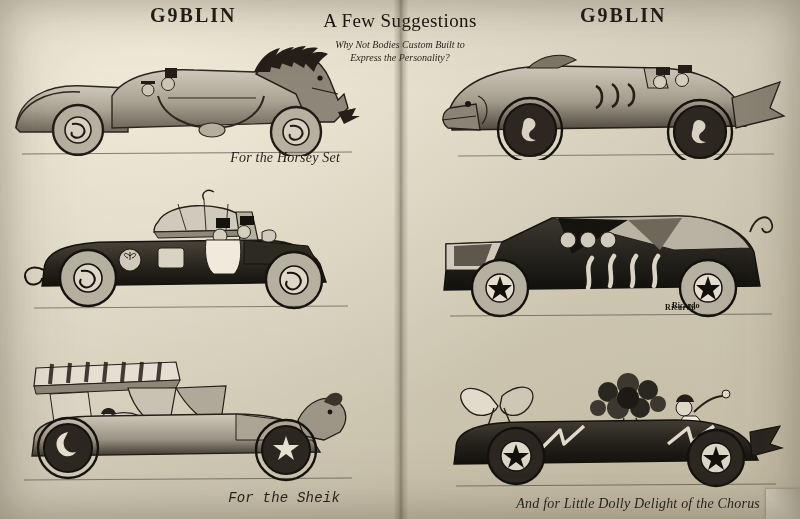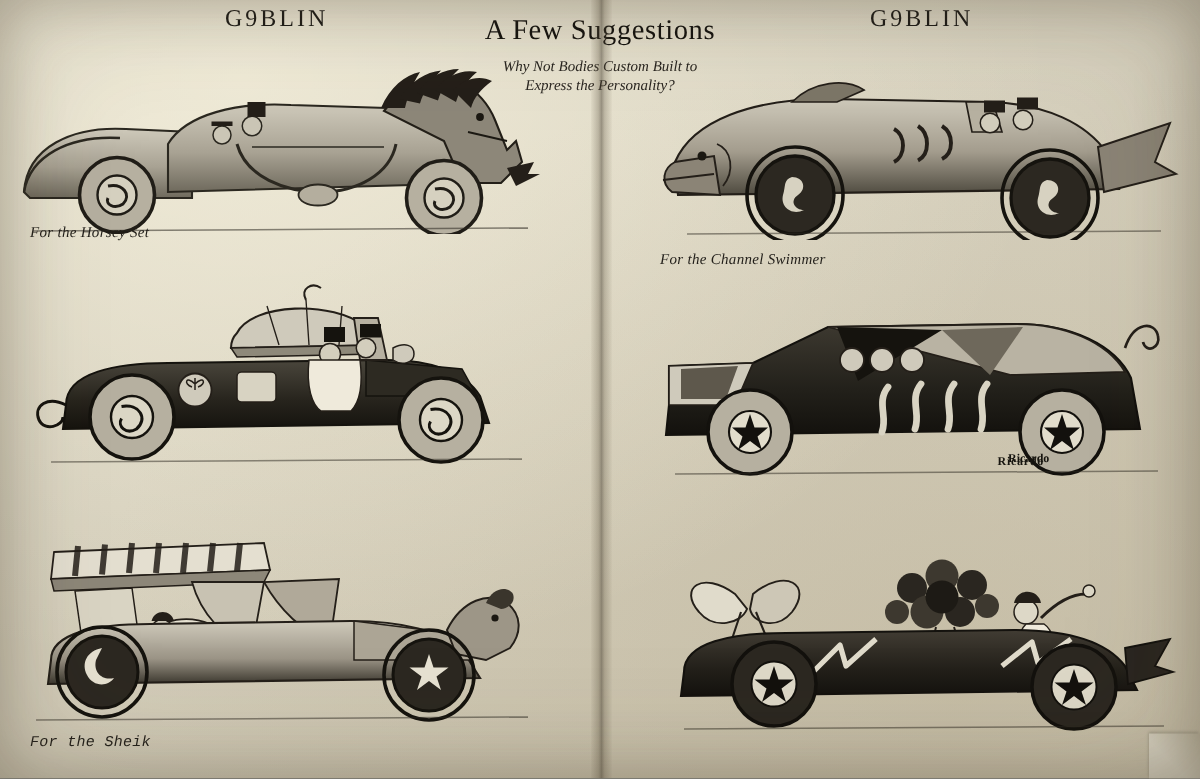--- a/index.html
+++ b/index.html
@@ -44,22 +44,22 @@
       rgba(90,80,60,0.30) 35%,
       rgba(60,52,38,0.45) 50%,
       rgba(90,80,60,0.28) 65%,
       rgba(120,110,88,0.04) 100%);
     pointer-events: none;
   }
   .masthead {
     position: absolute;
     top: 4px;
     font-family: "Liberation Serif", serif;
-    font-weight: normal;
-    font-size: 16px;
+    font-weight: bold;
+    font-size: 20px;
     letter-spacing: 2px;
     color: #1c1a16;
   }
   .masthead.left  { left: 150px; }
   .masthead.right { left: 580px; }
 
   .title-block {
     position: absolute;
     top: 10px;
     left: 255px;
@@ -76,22 +76,22 @@
   .title-block .sub-2 {
     font-size: 10px;
     font-style: italic;
     line-height: 13px;
     color: #2a2621;
   }
   .sub-1 { margin-top: 6px; }
 
   .caption {
     position: absolute;
-    text-align: left;
-    font-size: 10px;
+    text-align: right;
+    font-size: 14px;
     font-style: italic;
     color: #221f1a;
     letter-spacing: 0.2px;
     width: 320px;
   }
 
   .fig {
     position: absolute;
   }
   .fig svg { display: block; }
@@ -303,21 +303,20 @@
       <circle cx="98" cy="88" r="26" fill="#2c2821" stroke="#15130e" stroke-width="2.2"></circle>
       <path d="M96 76 C104 76 106 84 100 88 C94 92 98 98 104 98 C96 102 88 96 90 88 C92 82 90 78 96 76 Z" fill="#d7d2c1"></path>
       <circle cx="98" cy="88" r="32" fill="none" stroke="#15130e" stroke-width="2.4"></circle>
       <circle cx="268" cy="90" r="26" fill="#2c2821" stroke="#15130e" stroke-width="2.2"></circle>
       <path d="M266 78 C274 78 276 86 270 90 C264 94 268 100 274 100 C266 104 258 98 260 90 C262 84 260 80 266 78 Z" fill="#d7d2c1"></path>
       <circle cx="268" cy="90" r="32" fill="none" stroke="#15130e" stroke-width="2.4"></circle>
 
       <path d="M26 114 L342 112" stroke="#2b2820" stroke-width="1" fill="none" opacity="0.5"></path>
     </svg>
   </div>
-  <div class="caption" style="left:440px; top:168px;">For the Channel Swimmer</div>
 
   <div class="fig" style="left:432px; top:196px;">
     <svg width="360" height="124" viewBox="0 0 360 124">
       <defs>
         <linearGradient id="bodyE" x1="0" y1="0" x2="0" y2="1">
           <stop offset="0%" stop-color="#3d3930"></stop>
           <stop offset="60%" stop-color="#22201a"></stop>
           <stop offset="100%" stop-color="#13110d"></stop>
         </linearGradient>
       </defs>
@@ -398,17 +397,18 @@
       <circle cx="84" cy="104" r="28" fill="#2c2821" stroke="#13110d" stroke-width="2.3"></circle>
       <circle cx="84" cy="104" r="15" fill="#ded9c8" stroke="#13110d" stroke-width="1.3"></circle>
       <path d="M84 92 L87 101 L97 101 L89 107 L92 116 L84 110 L76 116 L79 107 L71 101 L81 101 Z" fill="#13110d"></path>
       <circle cx="284" cy="106" r="28" fill="#2c2821" stroke="#13110d" stroke-width="2.3"></circle>
       <circle cx="284" cy="106" r="15" fill="#ded9c8" stroke="#13110d" stroke-width="1.3"></circle>
       <path d="M284 94 L287 103 L297 103 L289 109 L292 118 L284 112 L276 118 L279 109 L271 103 L281 103 Z" fill="#13110d"></path>
 
       <path d="M24 134 L344 132" stroke="#2b2820" stroke-width="1" fill="none" opacity="0.5"></path>
     </svg>
   </div>
+  <div class="caption" style="left:440px; top:496px;">And for Little Dolly Delight of the Chorus</div>
 
   <div class="gutter"></div>
   <div class="corner-fold"></div>
   <div class="edge-shade"></div>
 </div>
 
 </body></html>

